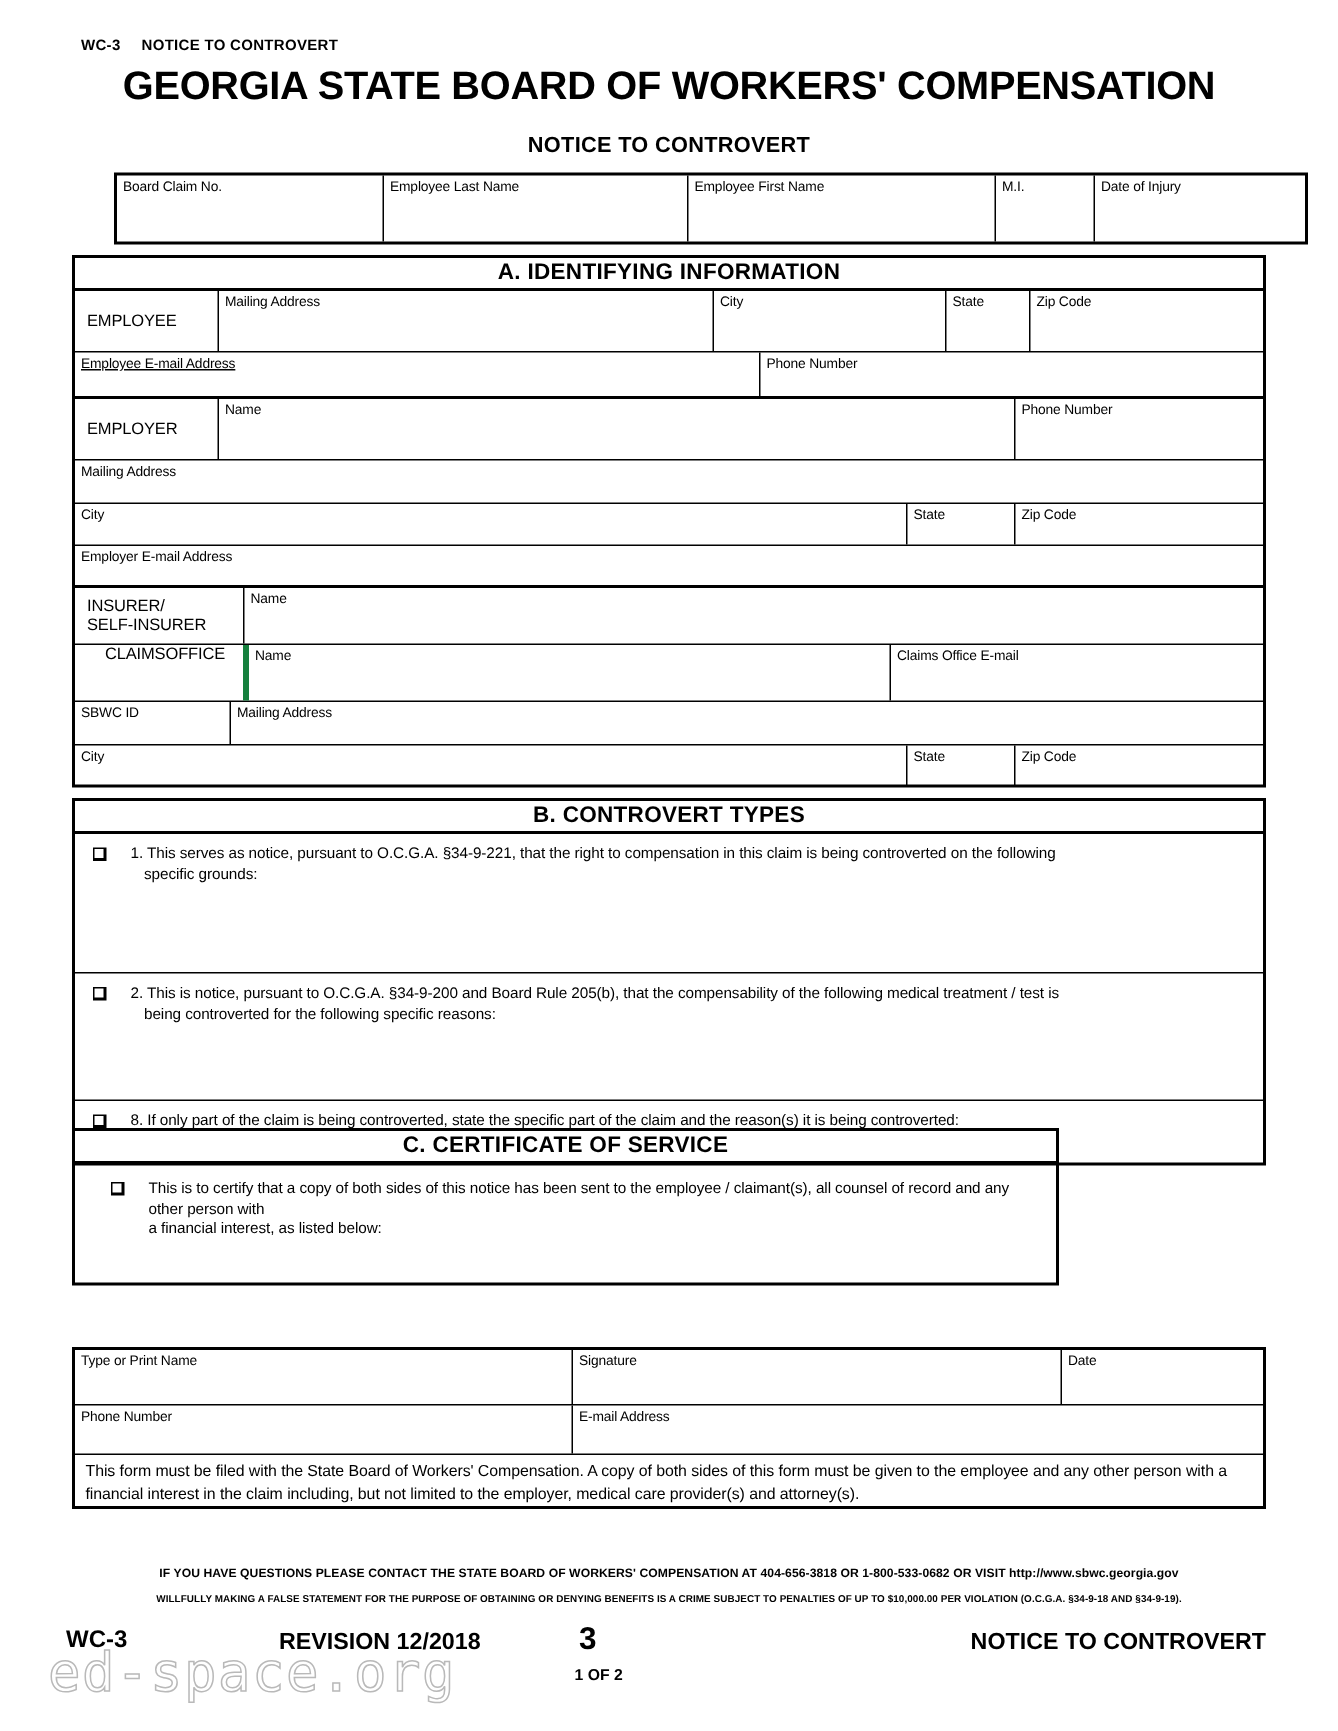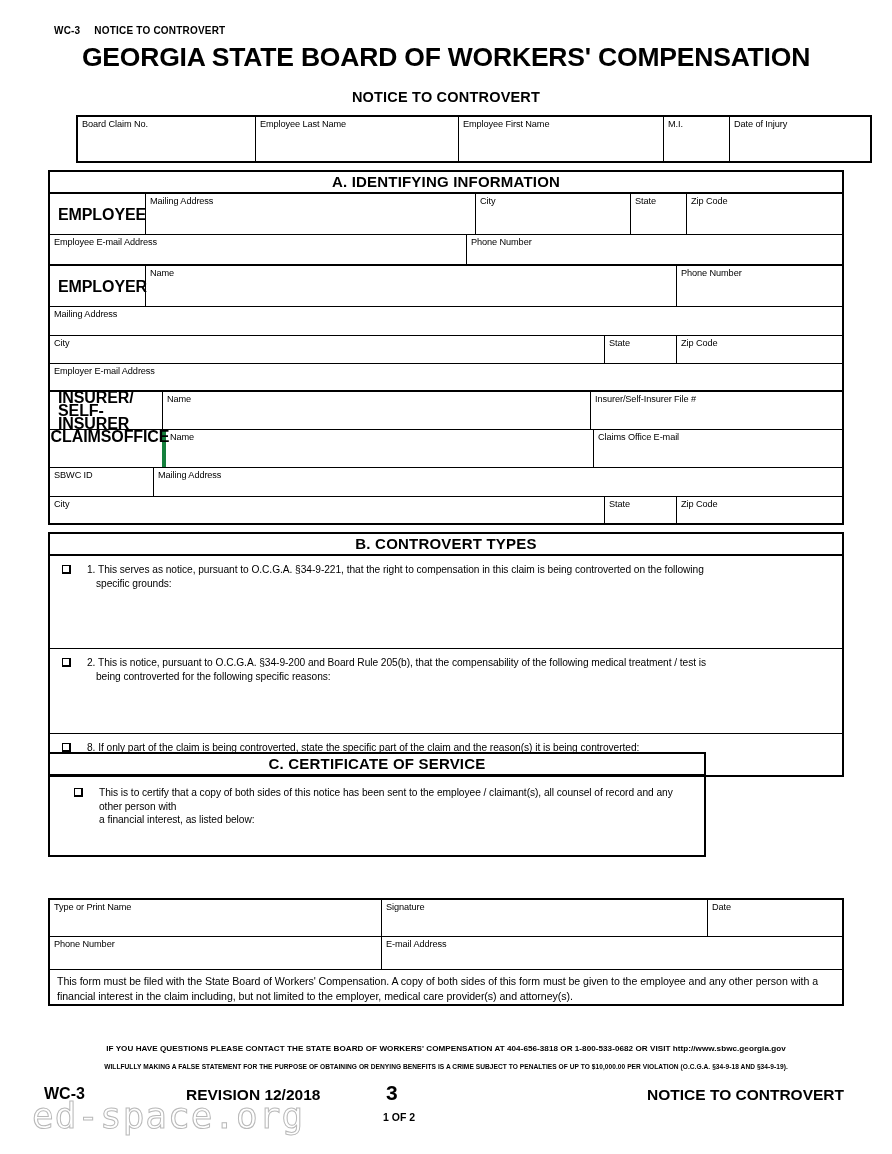--- a/index.html
+++ b/index.html
@@ -87,22 +87,22 @@
     font-size: 15px;
     font-weight: bold;
     letter-spacing: 0.2px;
     border-bottom: 2px solid #000;
     padding: 1px 0 2px 0;
   }
 
   .sidelbl {
     display: flex;
     align-items: center;
-    font-size: 16px;
-    font-weight: bold;
+    font-size: 11px;
+    font-weight: normal;
     letter-spacing: -0.1px;
     padding-left: 8px;
   }
   .sidelbl span { display: block; line-height: 13px; }
 
   
   .chk {
     width: 9px;
     height: 9px;
     box-sizing: border-box;
@@ -241,21 +241,21 @@
       </div>
       <div class="cell" style="width:56px;">
         <div class="cap">State</div>
       </div>
       <div class="cell" style="flex:1 1 auto;">
         <div class="cap">Zip Code</div>
       </div>
     </div>
 
     <div class="row rowline-thick" style="height:31px;">
-      <div class="cell" style="width:417px;">
+      <div class="cell" style="width:457px;text-decoration:underline;">
         <div class="cap">Employee E-mail Address</div>
       </div>
       <div class="cell" style="flex:1 1 auto;">
         <div class="cap">Phone Number</div>
       </div>
     </div>
 
     <div class="row rowline" style="height:41px;">
       <div class="sidelbl" style="width:87px; border-right:1px solid #000;">
         <span>EMPLOYER</span>
@@ -292,23 +292,20 @@
       </div>
     </div>
 
     <div class="row rowline" style="height:38px;">
       <div class="sidelbl" style="width:104px; border-right:1px solid #000; flex-direction:column; align-items:flex-start; justify-content:center;">
         <span>INSURER/</span>
         <span>SELF-INSURER</span>
       </div>
       <div class="cell" style="width:428px;">
         <div class="cap">Name</div>
-      </div>
-      <div class="cell" style="flex:1 1 auto;">
-        <div class="cap">Insurer/Self-Insurer File #</div>
       </div>
     </div>
 
     <div class="row rowline" style="height:38px;">
       <div class="sidelbl" style="width:104px; border-right:4px solid #15803d; flex-direction:row; align-items:flex-start; justify-content:center;">
         <span>CLAIMS</span>
         <span>OFFICE</span>
       </div>
       <div class="cell" style="width:428px;">
         <div class="cap">Name</div>

